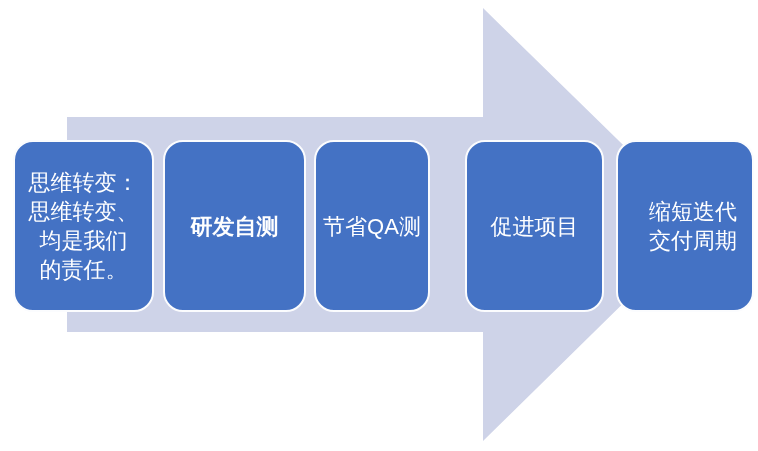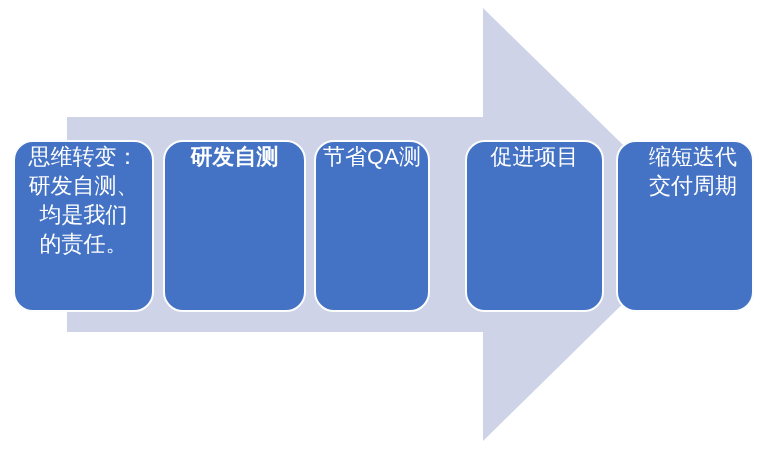--- a/index.html
+++ b/index.html
@@ -28,21 +28,21 @@
     top: 140px;
     height: 172px;
     box-sizing: border-box;
     background: #4472c4;
     border: 2px solid #fbfcfe;
     border-radius: 20px;
     z-index: 2;
     display: flex;
     flex-direction: column;
     align-items: center;
-    justify-content: flex-start;
+    justify-content: center;
   }
   .step .label {
     text-align: center;
     color: #ffffff;
     font-size: 22px;
     line-height: 29px;
   }
   .step .ln {
     display: block;
     white-space: nowrap;
@@ -58,21 +58,21 @@
 
 <div class="canvas">
 
   <svg class="arrow-svg" viewBox="0 0 758 451" aria-hidden="true">
     <polygon points="67,117 483,117 483,8 704,224 483,441 483,332 67,332" fill="#ced3e8"></polygon>
   </svg>
 
   <div class="step s1">
     <div class="label">
       <span class="ln">思维转变：</span>
-      <span class="ln">研发自测、</span>
+      <span class="ln">思维转变、</span>
       <span class="ln">均是我们</span>
       <span class="ln">的责任。</span>
     </div>
   </div>
 
   <div class="step s2">
     <div class="label">
       <span class="ln">研发自测</span>
     </div>
   </div>

